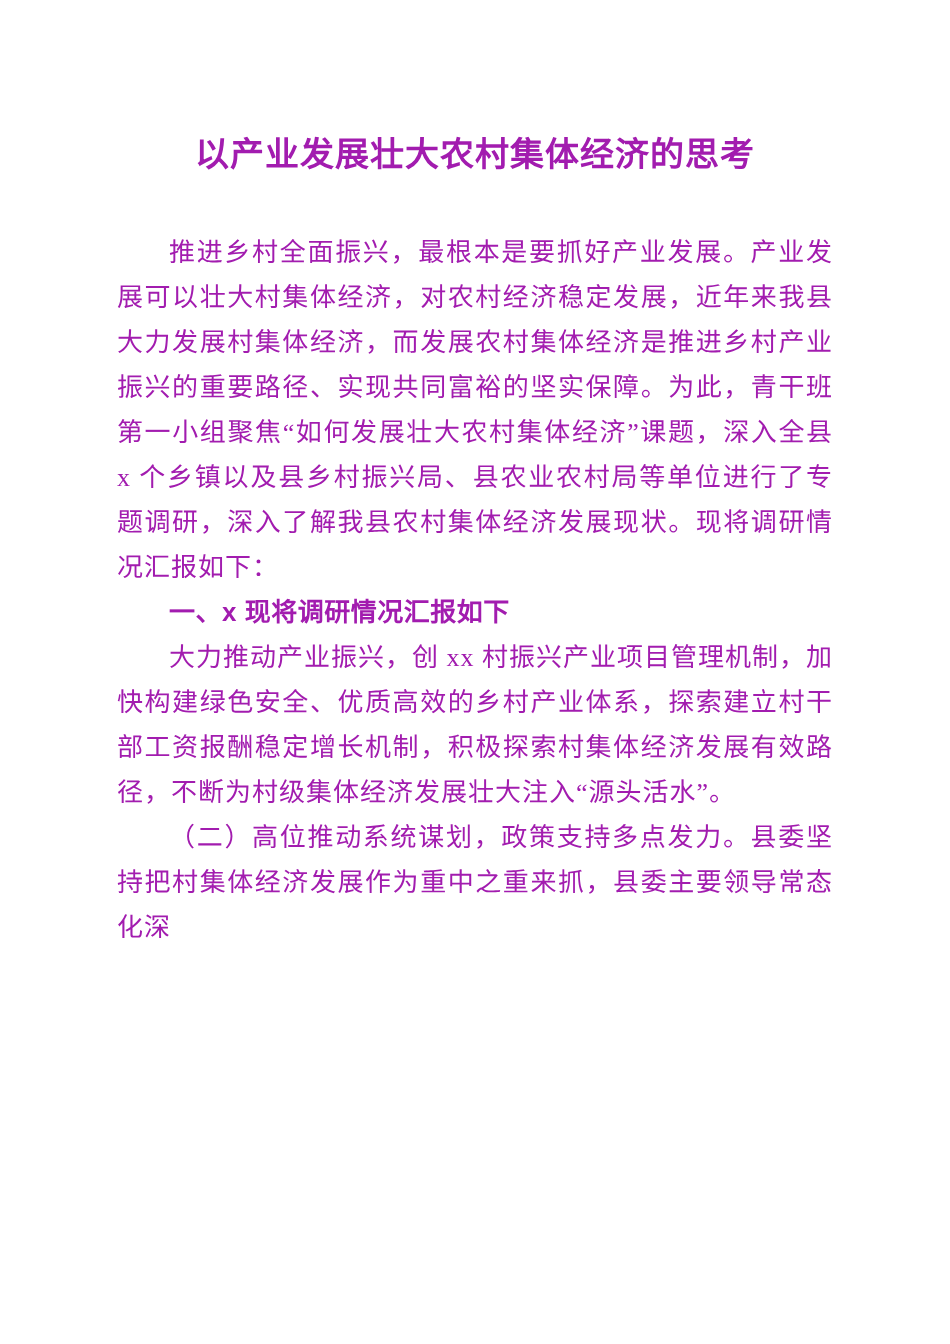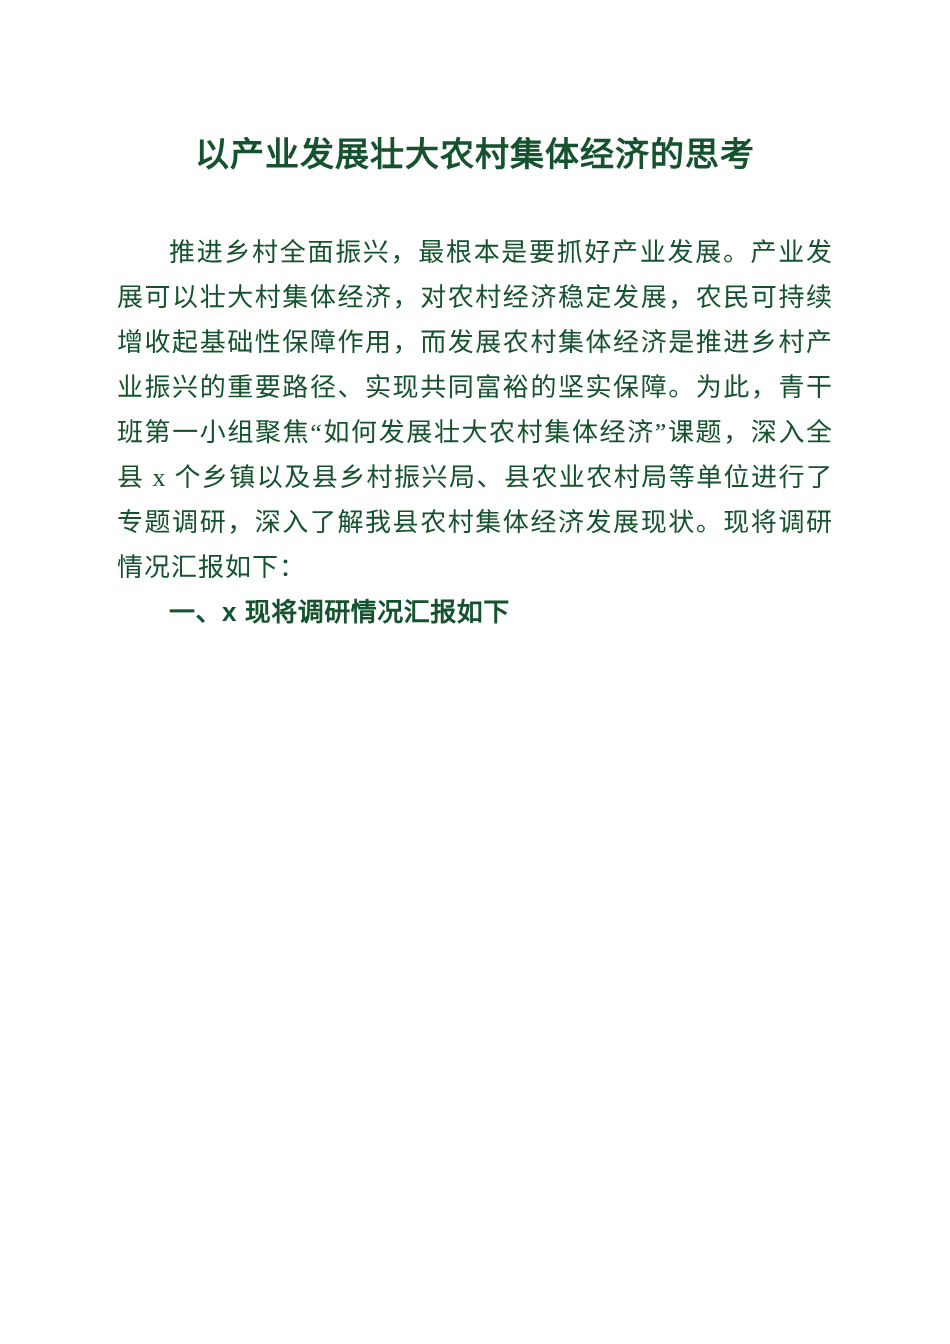--- a/index.html
+++ b/index.html
@@ -7,21 +7,21 @@
     padding: 0;
     background: #ffffff;
   }
   .page {
     position: relative;
     width: 950px;
     height: 1344px;
     background: #ffffff;
     overflow: hidden;
     box-sizing: border-box;
-    color: #14532d;
+    color: #a21caf;
   }
   .doc {
     padding: 131px 117px 0 117px;
   }
   .doc-title {
     margin: 0 0 51px 0;
     font-family: "Liberation Serif", "DejaVu Serif", serif;
     font-weight: 900;
     font-size: 34px;
     line-height: 48px;
@@ -45,20 +45,22 @@
     letter-spacing: 0.5px;
   }
 </style>
 </head>
 <body>
 
 <div class="page">
   <div class="doc">
     <h1 class="doc-title">以产业发展壮大农村集体经济的思考</h1>
 
-    <p class="para">推进乡村全面振兴，最根本是要抓好产业发展。产业发展可以壮大村集体经济，对农村经济稳定发展，农民可持续增收起基础性保障作用，而发展农村集体经济是推进乡村产业振兴的重要路径、实现共同富裕的坚实保障。为此，青干班第一小组聚焦“如何发展壮大农村集体经济”课题，深入全县 x 个乡镇以及县乡村振兴局、县农业农村局等单位进行了专题调研，深入了解我县农村集体经济发展现状。现将调研情况汇报如下：</p>
+    <p class="para">推进乡村全面振兴，最根本是要抓好产业发展。产业发展可以壮大村集体经济，对农村经济稳定发展，近年来我县大力发展村集体经济，而发展农村集体经济是推进乡村产业振兴的重要路径、实现共同富裕的坚实保障。为此，青干班第一小组聚焦“如何发展壮大农村集体经济”课题，深入全县 x 个乡镇以及县乡村振兴局、县农业农村局等单位进行了专题调研，深入了解我县农村集体经济发展现状。现将调研情况汇报如下：</p>
 
     <p class="para section-heading">一、x 现将调研情况汇报如下</p>
 
+    <p class="para">大力推动产业振兴，创 xx 村振兴产业项目管理机制，加快构建绿色安全、优质高效的乡村产业体系，探索建立村干部工资报酬稳定增长机制，积极探索村集体经济发展有效路径，不断为村级集体经济发展壮大注入“源头活水”。</p>
 
 
+    <p class="para">（二）高位推动系统谋划，政策支持多点发力。县委坚持把村集体经济发展作为重中之重来抓，县委主要领导常态化深</p>
   </div>
 </div>
 
 </body></html>

